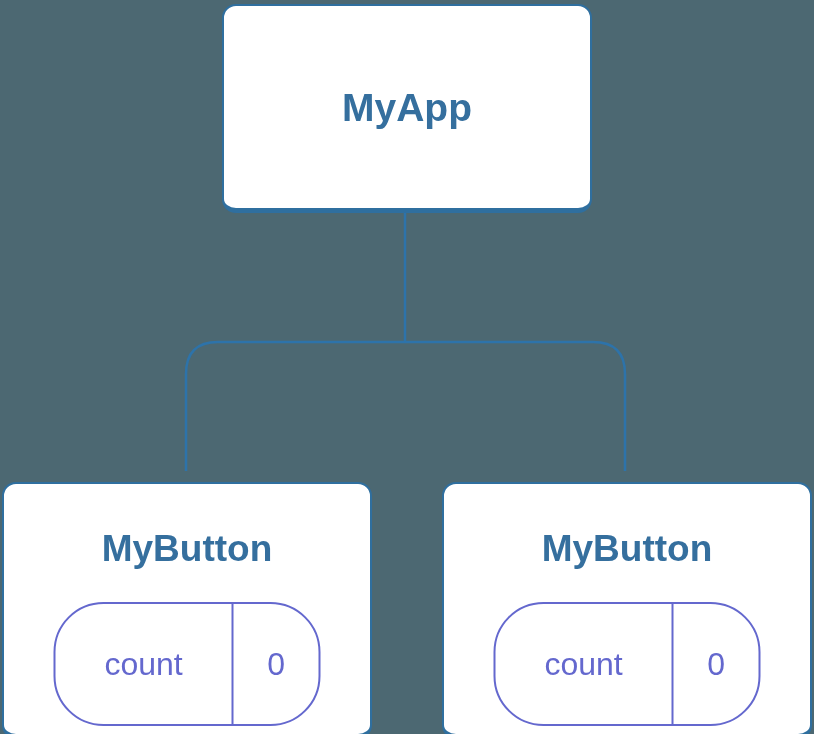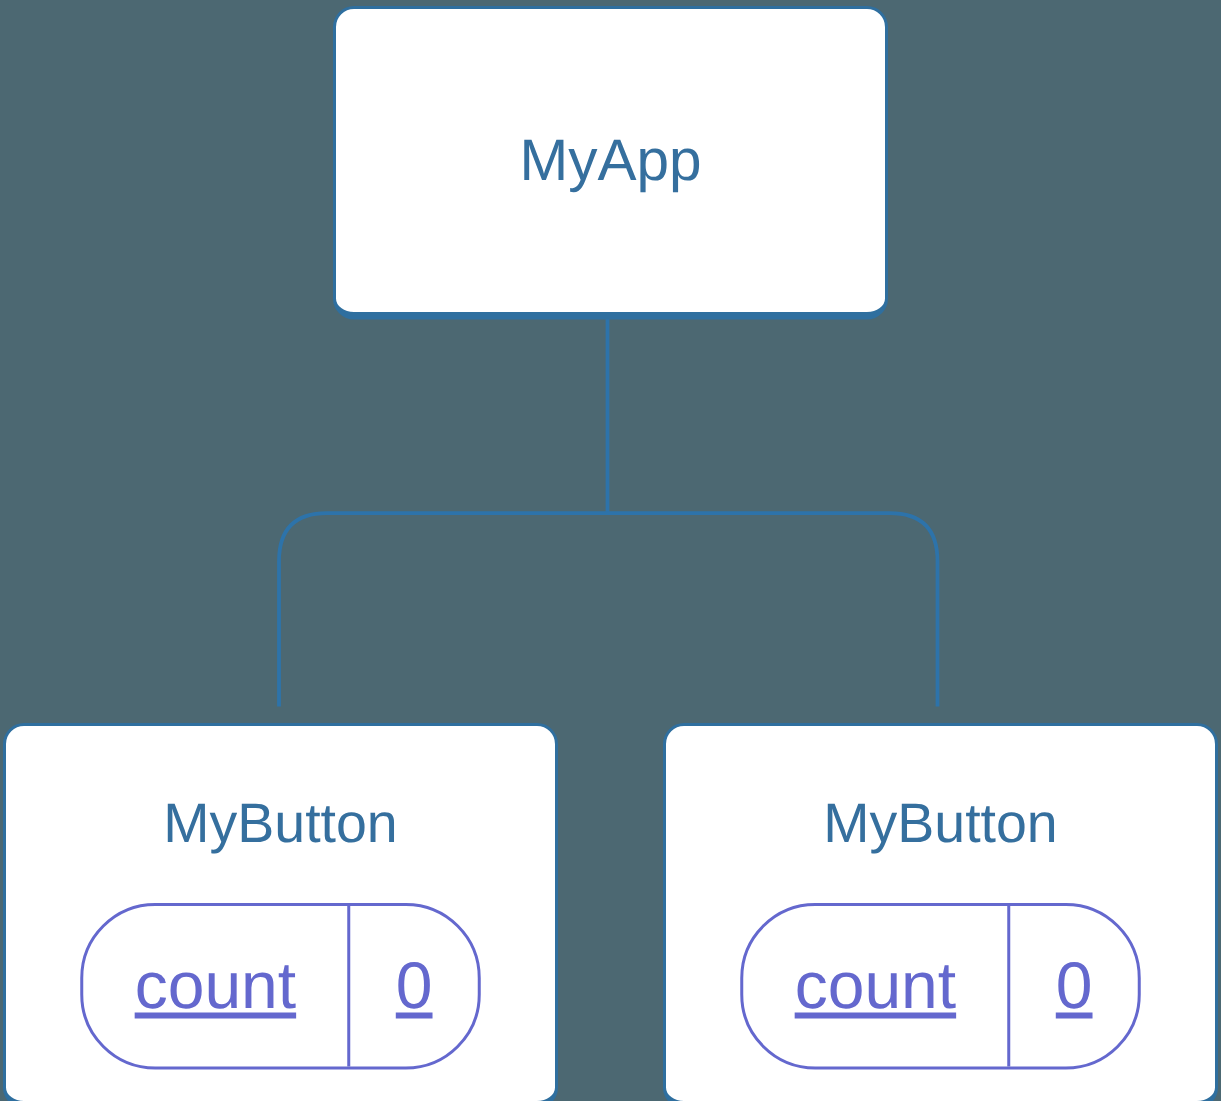--- a/index.html
+++ b/index.html
@@ -41,21 +41,21 @@
     left: 222px;
     top: 4px;
     width: 370px;
     height: 209px;
     display: flex;
     align-items: center;
     justify-content: center;
   }
   .card-title {
     color: var(--title-text, #356F9E);
-    font-weight: 400;
+    font-weight: 700;
     line-height: 1;
   }
   .card-root .card-title {
     font-size: 39px;
   }
   .card-child {
     top: 482px;
     width: 370px;
     height: 257px;
   }
@@ -68,30 +68,29 @@
     right: 0;
     text-align: center;
     font-size: 37px;
   }
   .state-pill {
     position: absolute;
     top: 118px;
     left: 50%;
     transform: translateX(-50%);
     width: 267px;
-    height: 111px;
+    height: 124px;
     box-sizing: border-box;
     border: 2px solid var(--state-accent, #6468CE);
     border-radius: 50px;
     display: flex;
     align-items: stretch;
     color: var(--state-accent, #6468CE);
-    font-size: 44px;
+    font-size: 32px;
     background: var(--card-background, #ffffff);
-    text-decoration: underline;
   }
   .state-key {
     flex: 0 0 67%;
     display: flex;
     align-items: center;
     justify-content: center;
     border-right: 2px solid var(--state-accent, #6468CE);
   }
   .state-value {
     flex: 1 1 auto;

